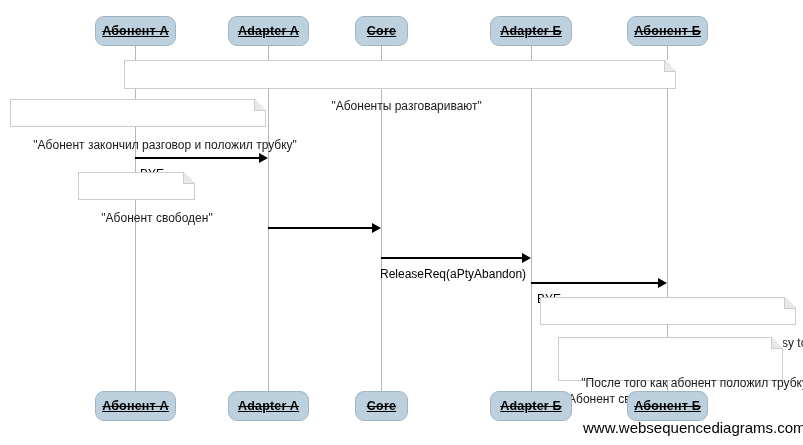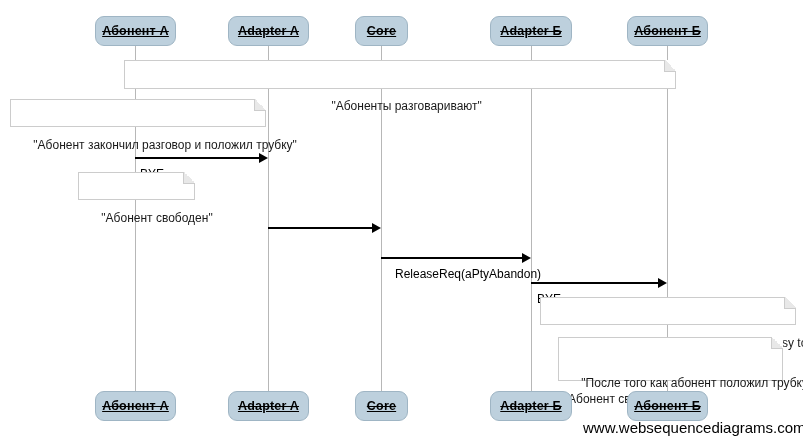--- a/index.html
+++ b/index.html
@@ -146,21 +146,21 @@
   <div class="msg-head" style="left:259px; top:153px;"></div>
 
   <div class="note" style="left:78px; top:172px; width:117px; height:28px;">
     <span class="fold"></span>
     <span>"Абонент свободен"</span>
   </div>
 
   <div class="msg-line" style="left:268px; top:227px; width:105px;"></div>
   <div class="msg-head" style="left:372px; top:223px;"></div>
 
-  <div class="msg-label" style="left:395px; top:242px;">ReleaseReq(aPtyAbandon)</div>
+  <div class="msg-label" style="left:380px; top:242px;">ReleaseReq(aPtyAbandon)</div>
   <div class="msg-line" style="left:381px; top:257px; width:142px;"></div>
   <div class="msg-head" style="left:522px; top:253px;"></div>
 
   <div class="msg-label" style="left:537px; top:267px;">BYE</div>
   <div class="msg-line" style="left:531px; top:282px; width:128px;"></div>
   <div class="msg-head" style="left:658px; top:278px;"></div>
 
   <div class="note" style="left:540px; top:297px; width:256px; height:28px;">
     <span class="fold"></span>
     <span>"Абоненту выдается сигнал Занято (Busy tone)"</span>

